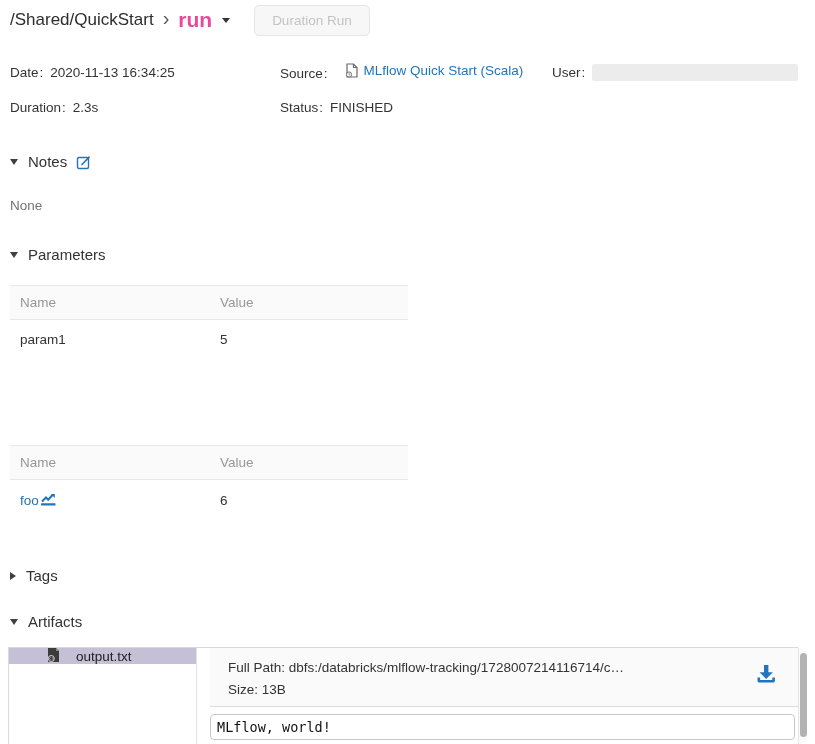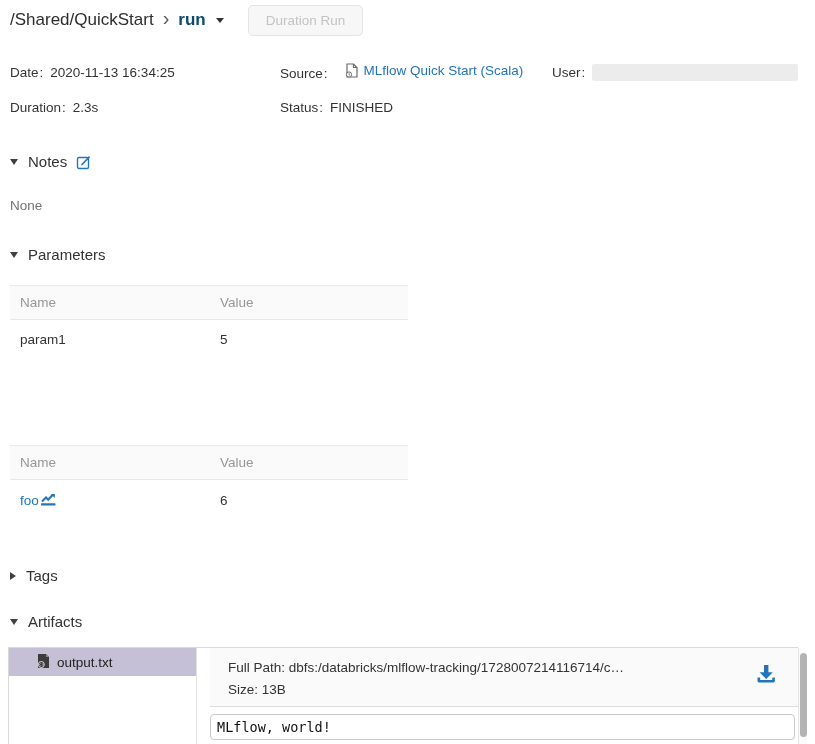--- a/index.html
+++ b/index.html
@@ -5,21 +5,21 @@
   * { box-sizing: border-box; }
   html,body { margin:0; padding:0; background:#fff; }
   body { font-family:"Liberation Sans","DejaVu Sans",sans-serif; color:#333; font-size:13.5px; }
   .page { position:relative; width:815px; height:744px; background:#fff; overflow:hidden; }
   .abs { position:absolute; left:0; right:0; }
 
   
   .header { top:0; height:40px; display:flex; align-items:center; padding-left:10px; }
   .crumb { font-size:17px; font-weight:normal; color:#2d2d2d; }
   .crumb-sep { font-size:20px; color:#595959; margin:0 9px; line-height:1; transform:translateY(-2px); }
-  .run-name { font-size:17px; font-weight:bold; color:#0c4a6e; }
+  .run-name { font-size:21px; font-weight:bold; color:#ec4899; }
   .caret-down-sm { width:0; height:0; border-left:4.5px solid transparent; border-right:4.5px solid transparent; border-top:5.5px solid #333; margin-left:10px; }
   .btn-disabled { margin-left:24px; background:#f7f7f7; border:1px solid #e4e4e4; border-radius:5px; color:#c3c3c3; font-size:13.5px; padding:7px 17px; font-family:inherit; }
 
   
   .meta-row { display:flex; align-items:center; }
   .m1 { width:280px; padding-left:10px; }
   .m2 { width:272px; }
   .m3 { flex:1; display:flex; align-items:center; }
   .c { margin-left:1px; margin-right:7px; }
   .lnk { color:#2374bb; text-decoration:none; }
@@ -39,21 +39,21 @@
   table.kv th { background:#fafafa; border-top:1px solid #e8e8e8; border-bottom:1px solid #e8e8e8;
     color:#979797; font-weight:400; text-align:left; padding:9px 10px; font-size:13.5px; }
   table.kv th:first-child { width:200px; }
   table.kv td { padding:12px 10px; color:#333; }
   .metric-link { color:#2374bb; display:inline-flex; align-items:center; gap:1px; text-decoration:none; }
 
   
   .viewer { position:absolute; left:8px; top:647px; width:790px; height:97px;
     border-top:1px solid #d9d9d9; border-left:1px solid #d9d9d9; display:flex; }
   .tree { width:188px; border-right:1px solid #e2e2e2; background:#fff; }
-  .tree-row { height:28px; display:flex; align-items:center; gap:7px; padding-left:28px; }
+  .tree-row { height:16px; display:flex; align-items:center; gap:16px; padding-left:38px; }
   .tree-row.selected { background:#c5c0d6; }
   .tree-label { color:#222; }
   .details { flex:1; margin-left:13px; position:relative; display:flex; flex-direction:column; }
   .details-header { background:#fafafa; border-bottom:1px solid #dcdcdc; padding:12px 60px 8px 18px; position:relative; }
   .dh-line { line-height:16px; color:#333; }
   .dh-line + .dh-line { margin-top:6px; }
   .download-btn { position:absolute; right:20px; top:14px; background:none; border:none; padding:0; cursor:pointer; }
   .preview-box { margin:7px 3px 0 0; border:1px solid #c9c9c9; border-radius:4px; padding:4px 6px;
     font-family:"DejaVu Sans Mono","Liberation Mono",monospace; font-size:13.5px; color:#111; background:#fff; height:26px; }
 

